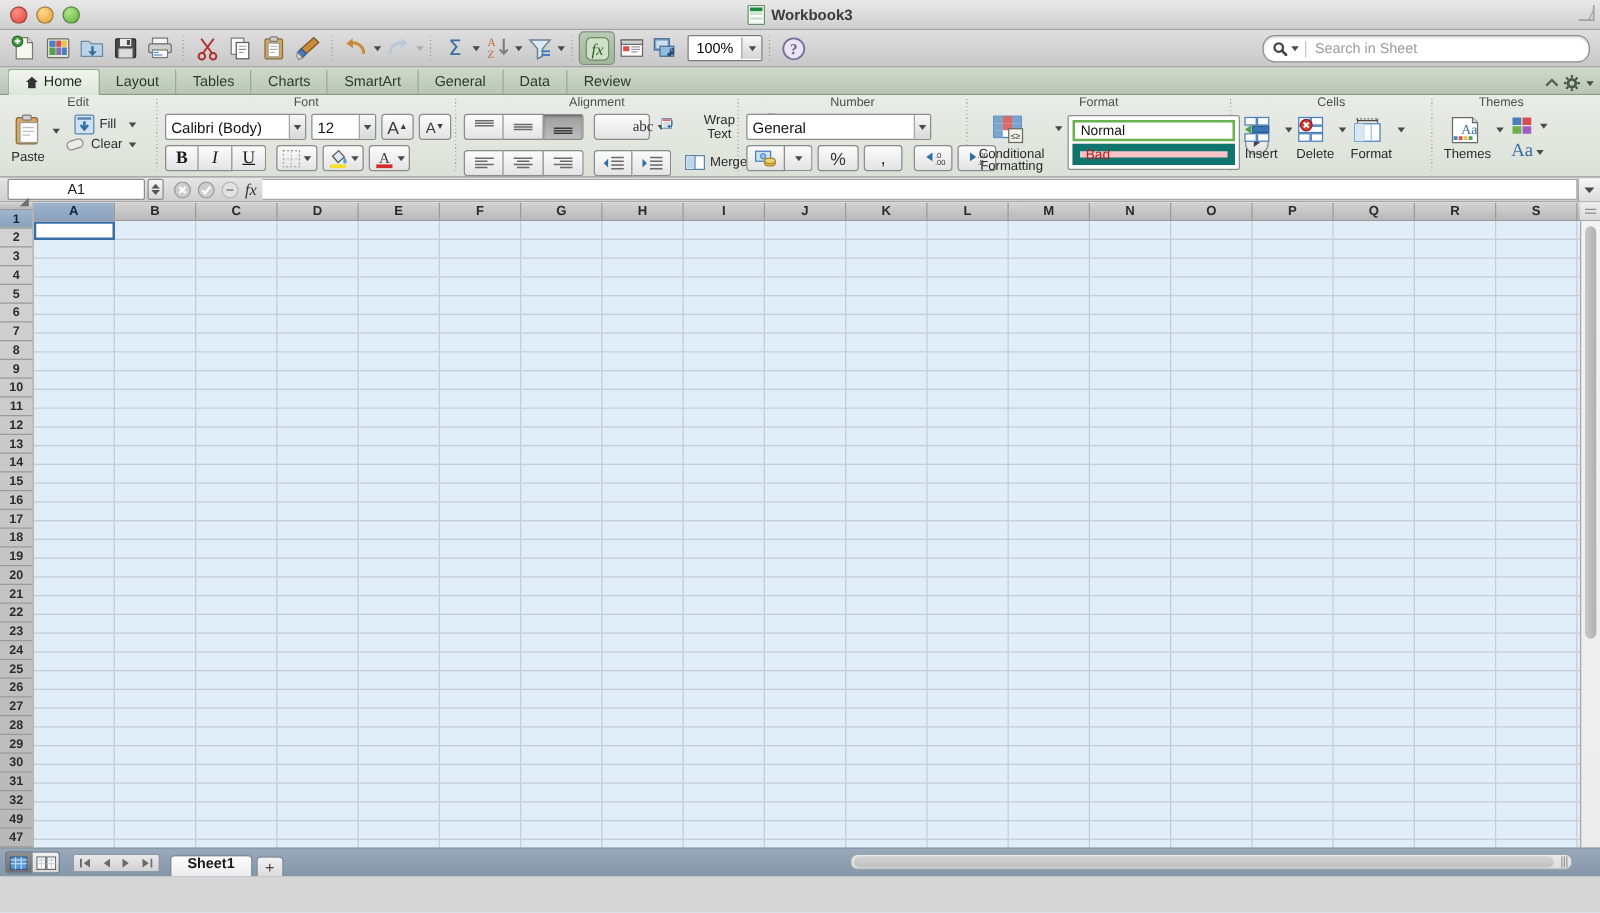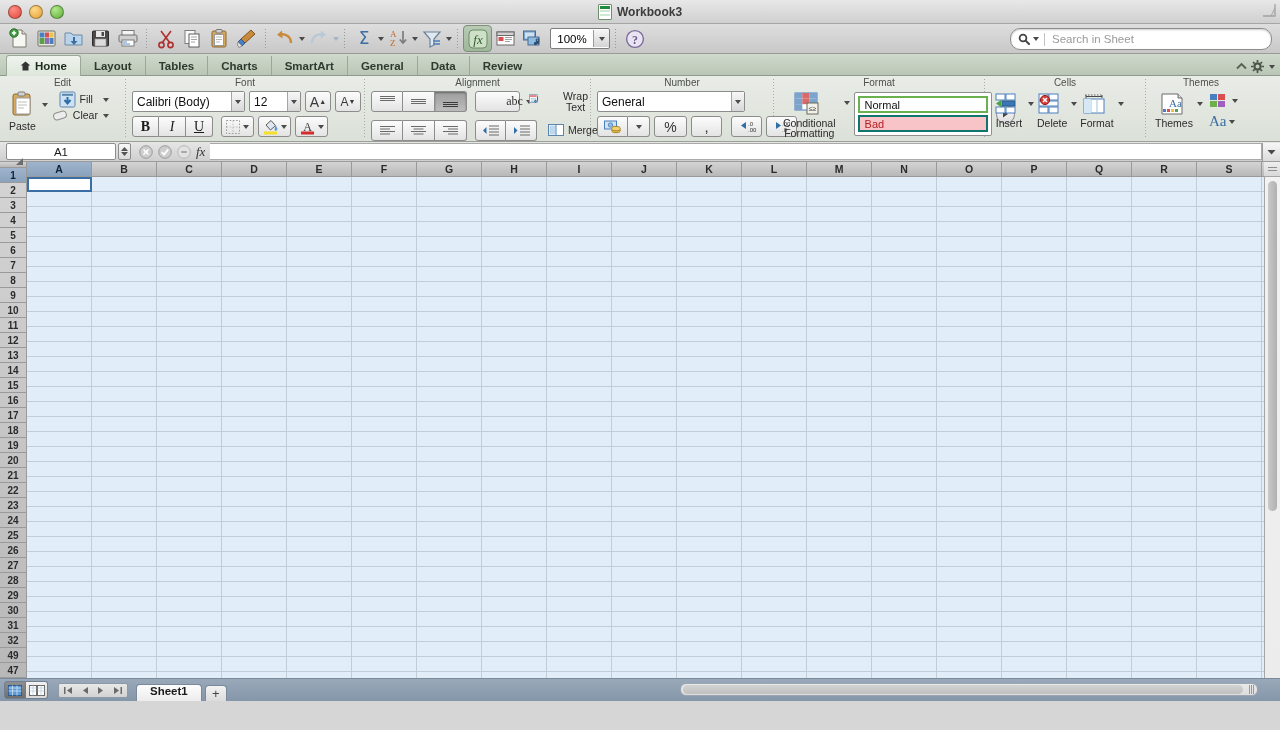--- a/index.html
+++ b/index.html
@@ -82,21 +82,21 @@
   .search-input::placeholder{color:#9a9a9a;}
 
   
   .tabbar{
     height:21px;background:linear-gradient(#cfd9cc,#b9c6b5);
     border-bottom:1px solid #8d9a8b;display:flex;align-items:flex-end;
     padding-left:6px;position:relative;
   }
   .tab{
     height:19px;padding:0 13px;display:flex;align-items:center;gap:4px;
-    font-size:11.5px;font-weight:bold;color:#2d3a2d;
+    font-size:11.5px;font-weight:normal;color:#2d3a2d;
     border-right:1px solid #9aa898;cursor:default;
   }
   .tab.active{
     background:linear-gradient(#f0f4ee,#dde6da);
     border-top:1px solid #9aa898;border-left:1px solid #9aa898;
     border-radius:3px 3px 0 0;color:#1d2a1d;margin-bottom:-1px;height:20px;
   }
   .home-icon{width:11px;height:10px;position:relative;}
   .tab-right{position:absolute;right:5px;bottom:2px;display:flex;align-items:center;gap:4px;}
 
@@ -147,21 +147,21 @@
   
   .fmt-gallery{
     width:138px;height:44px;background:#fff;border:1px solid #8f8f8f;border-radius:2px;
     padding:3px;box-sizing:border-box;display:flex;flex-direction:column;gap:2px;
   }
   .fmt-item{
     height:17px;display:flex;align-items:center;padding-left:5px;font-size:11px;
     box-sizing:border-box;
   }
   .fmt-normal{background:#fff;border:2px solid #6ab150;color:#111;}
-  .fmt-bad{background:#f9c4c8;color:#b02020;border:2px solid #0f766e;}
+  .fmt-bad{background:#f9c4c8;color:#b02020;border:6px solid #0f766e;}
   .gal-more{
     width:17px;height:17px;border-radius:50%;border:1px solid #888;
     background:linear-gradient(#fbfbfb,#dedede);display:flex;align-items:center;justify-content:center;
     margin-left:4px;align-self:center;
   }
 
   
   .formulabar{
     height:19px;background:linear-gradient(#e6e6e6,#cfcfcf);
     border-bottom:1px solid #9b9b9b;display:flex;align-items:center;

